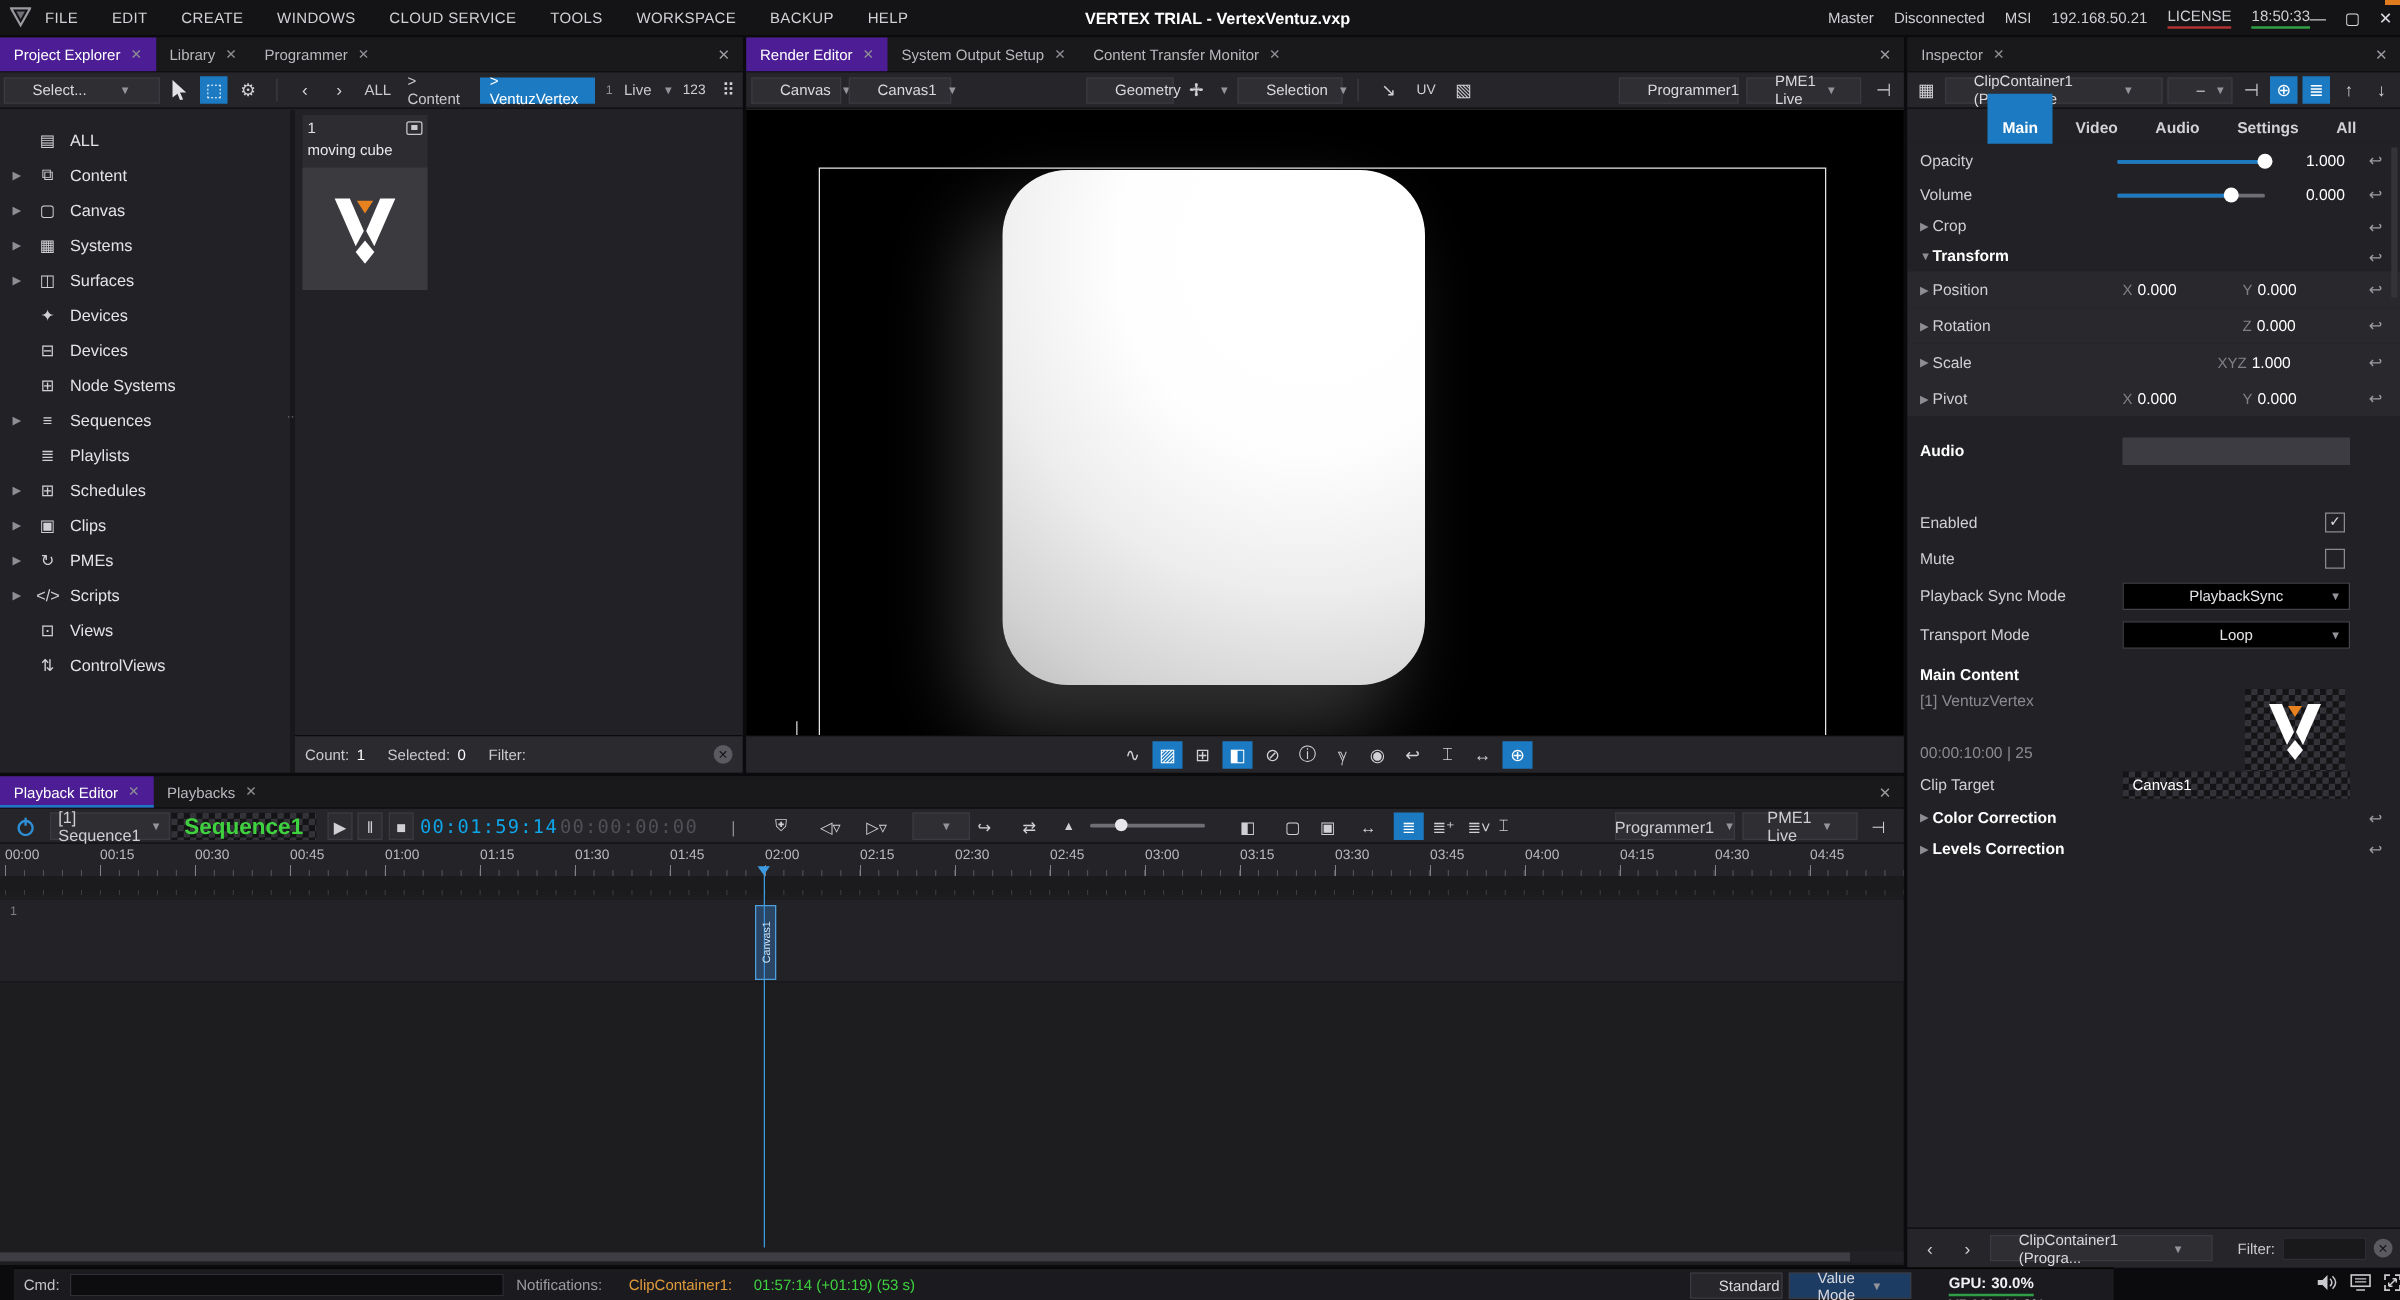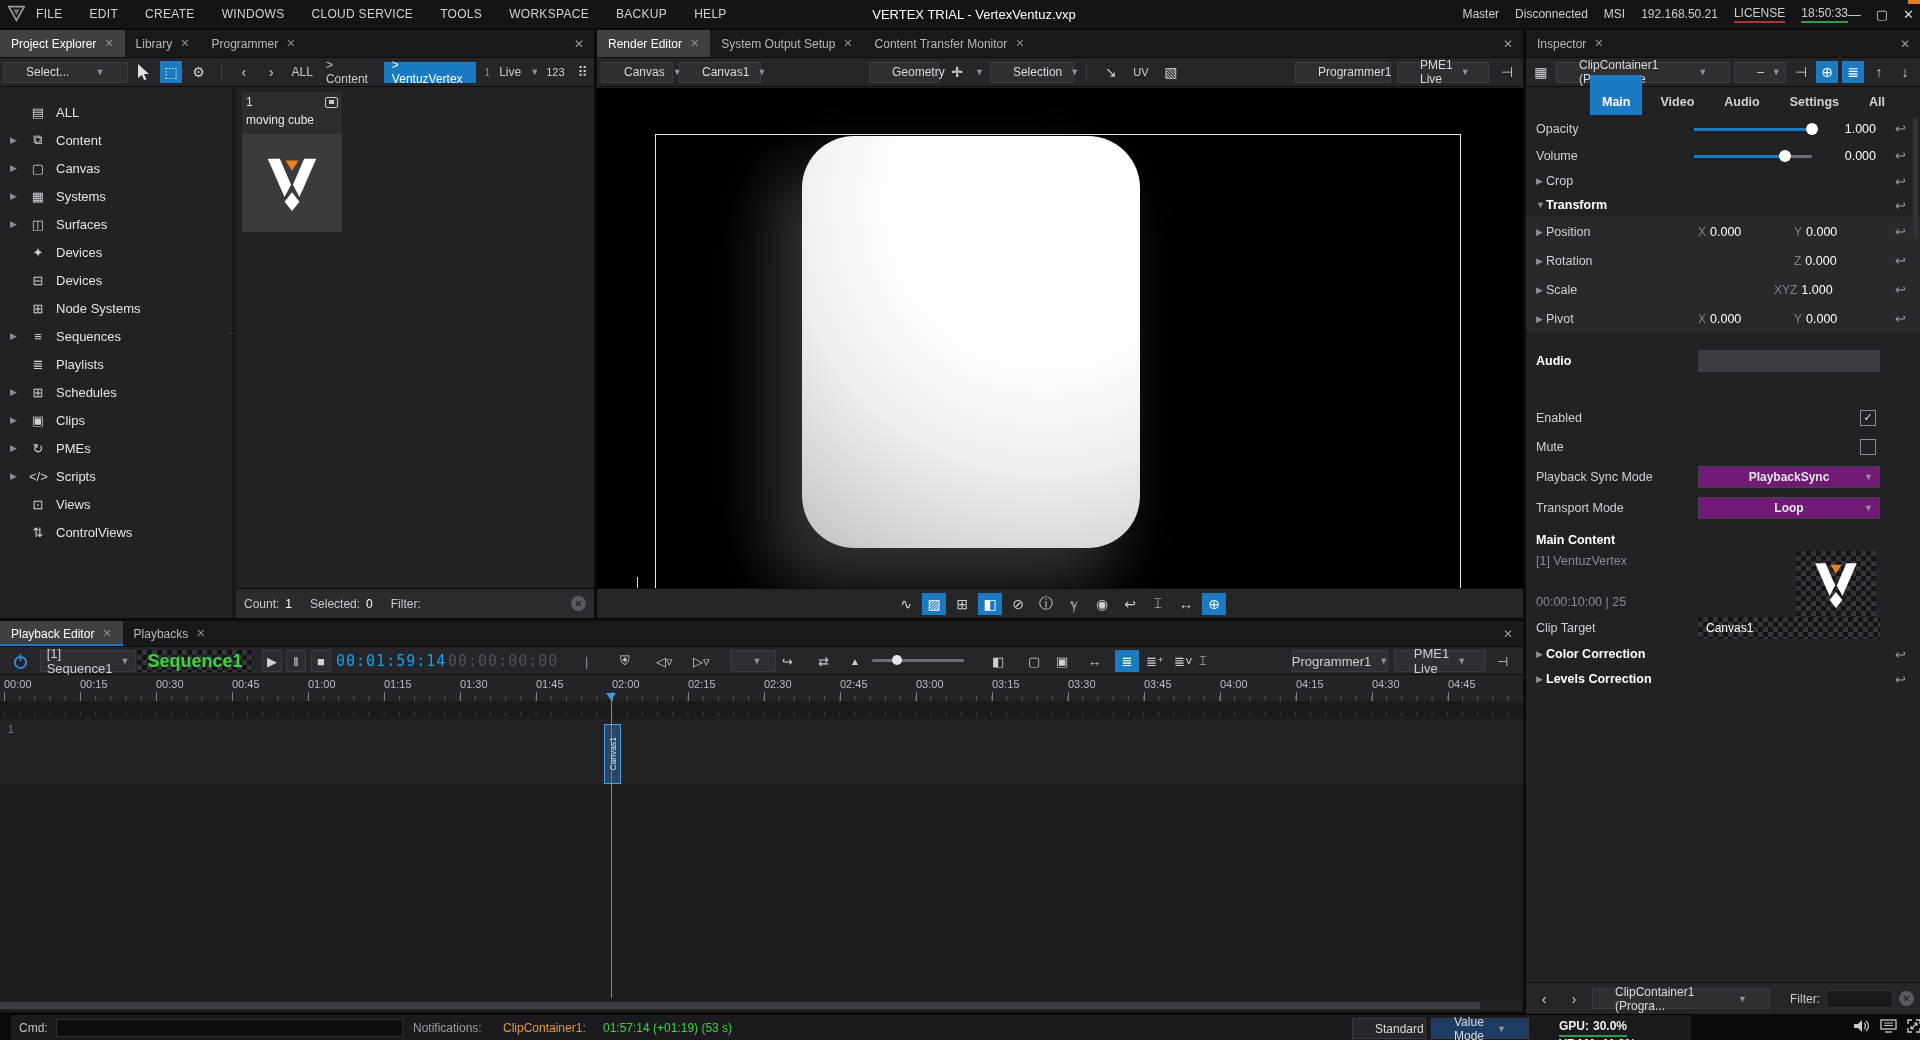--- a/index.html
+++ b/index.html
@@ -3,32 +3,32 @@
 <meta charset="utf-8">
 <style>
   * { margin:0; padding:0; box-sizing:border-box; }
   html,body { width:1920px; height:1040px; background:#0b0b0d; overflow:hidden;
     font-family:"Liberation Sans",sans-serif; color:#d6d6da; font-size:12px; }
   .panel { position:absolute; background:#222226; }
   
   #titlebar { position:absolute; left:0; top:0; width:1920px; height:28px; background:#141417; }
   #menu-row { position:absolute; left:36px; top:0; height:28px; display:flex; align-items:center; gap:27px; }
   .menu-item { color:#d2d2d6; font-size:12px; letter-spacing:.3px; cursor:default; }
-  #app-title { position:absolute; left:0; right:0; top:0; height:28px; display:flex; align-items:center; justify-content:center; color:#ffffff; font-weight:normal; font-size:13px;padding-left:28px; }
+  #app-title { position:absolute; left:0; right:0; top:0; height:28px; display:flex; align-items:center; justify-content:center; color:#ffffff; font-weight:bold; font-size:13px;padding-left:28px; }
   #tb-right { position:absolute; right:72px; top:0; height:28px; display:flex; align-items:center; gap:16px; }
   .tb-stat { color:#cfcfd3; font-size:12px; }
   .underlined-red { border-bottom:2px solid #b03232; padding-bottom:1px; }
   .underlined-green { border-bottom:2px solid #2f9e44; padding-bottom:1px; }
   #win-controls { position:absolute; right:6px; top:0; height:28px; display:flex; align-items:center; gap:15px; color:#d8d8dc; font-size:13px; }
   #corner-orange { position:absolute; right:0; top:0; width:12px; height:4px; background:#e07b1f; }
   #app-logo { width:17px; height:17px; position:absolute; left:8px; top:5px; }
   
   .tabrow { position:absolute; left:0; top:0; right:0; height:28px; background:#19191c; display:flex; align-items:stretch; border-bottom:1px solid #0b0b0d; }
   .tab { display:flex; align-items:center; gap:8px; padding:0 11px; color:#b8b8bd; font-size:12px; position:relative; }
-  .tab.active { background:#404040; color:#ffffff; }
+  .tab.active { background:#4c1d95; color:#ffffff; }
   .tab.active.blue-underline:after { content:""; position:absolute; left:0; right:0; bottom:0; height:2px; background:#1b7ac2; }
   .tab .x { color:#8e8e93; font-size:11px; }
   .panel-close { margin-left:auto; align-self:center; color:#9a9a9f; padding:0 10px; font-size:12px; }
   .toolbar { position:absolute; left:0; top:28px; right:0; height:29px; background:#26262a; border-bottom:1px solid #0b0b0d; display:flex; align-items:center; }
   .combo { display:inline-flex; align-items:center; justify-content:space-between; background:#2e2e33; border:1px solid #3a3a40; height:21px; padding:0 22px; font-size:12px; color:#dadade; gap:8px; }
   .combo .arr { color:#94949a; font-size:9px; }
   .tool-btn { width:24px; height:22px; display:inline-flex; align-items:center; justify-content:center; color:#d0d0d5; font-size:14px; }
   .tool-btn.blue { background:#1b7ac2; color:#fff; }
   .sep { width:1px; height:18px; background:#3c3c42; margin:0 6px; }
   
@@ -76,21 +76,21 @@
   .reset { margin-left:auto; color:#9a9aa0; font-size:13px; }
   .slider { position:absolute; left:168px; width:118px; height:3px; background:#6e6e74; border-radius:2px; top:13px; }
   .slider .fill { position:absolute; left:0; top:0; bottom:0; background:#1b7ac2; }
   .slider .thumb { position:absolute; top:-5px; width:12px; height:12px; border-radius:50%; background:#fff; }
   .ivalue { position:absolute; right:44px; color:#fff; font-size:12.5px; }
   .axis { color:#808086; margin-right:4px; font-size:12px; }
   .aval { color:#fff; font-size:12.5px; }
   .group-bg { background:#28282d; }
   .colX { position:absolute; left:172px; } .colY { position:absolute; left:268px; }
   .checkbox { position:absolute; right:44px; width:16px; height:16px; border:1px solid #8a8a90; background:#222226; display:flex; align-items:center; justify-content:center; color:#e0e0e4; font-size:11px; }
-  .icombo { position:absolute; left:172px; right:40px; height:22px; background:#701a75; border:1px solid #42424a; display:flex; align-items:center; justify-content:center; color:#e6e6ea; font-weight:bold; }
+  .icombo { position:absolute; left:172px; right:40px; height:22px; background:#000000; border:1px solid #42424a; display:flex; align-items:center; justify-content:center; color:#e6e6ea; font-weight:normal; }
   .icombo .arr { position:absolute; right:6px; color:#94949a; font-size:9px; }
   .gray-field { position:absolute; left:172px; right:40px; height:22px; background:#3c3c42; }
   .checker { background-image:
       linear-gradient(45deg,#34343a 25%,transparent 25%,transparent 75%,#34343a 75%),
       linear-gradient(45deg,#34343a 25%,transparent 25%,transparent 75%,#34343a 75%);
     background-position:0 0,5px 5px; background-size:10px 10px; background-color:#141417; }
   #mc-thumb { position:absolute; right:44px; top:0px; width:80px; height:66px; display:flex; align-items:center; justify-content:center; }
   .dim { color:#8a8a90; }
   #insp-scroll { position:absolute; right:2px; top:88px; width:5px; height:120px; background:#333338; }
   #insp-bottom { position:absolute; left:0; bottom:0; right:0; height:32px; background:#26262a; border-top:1px solid #0b0b0d; display:flex; align-items:center; gap:6px; padding:0 6px; }

